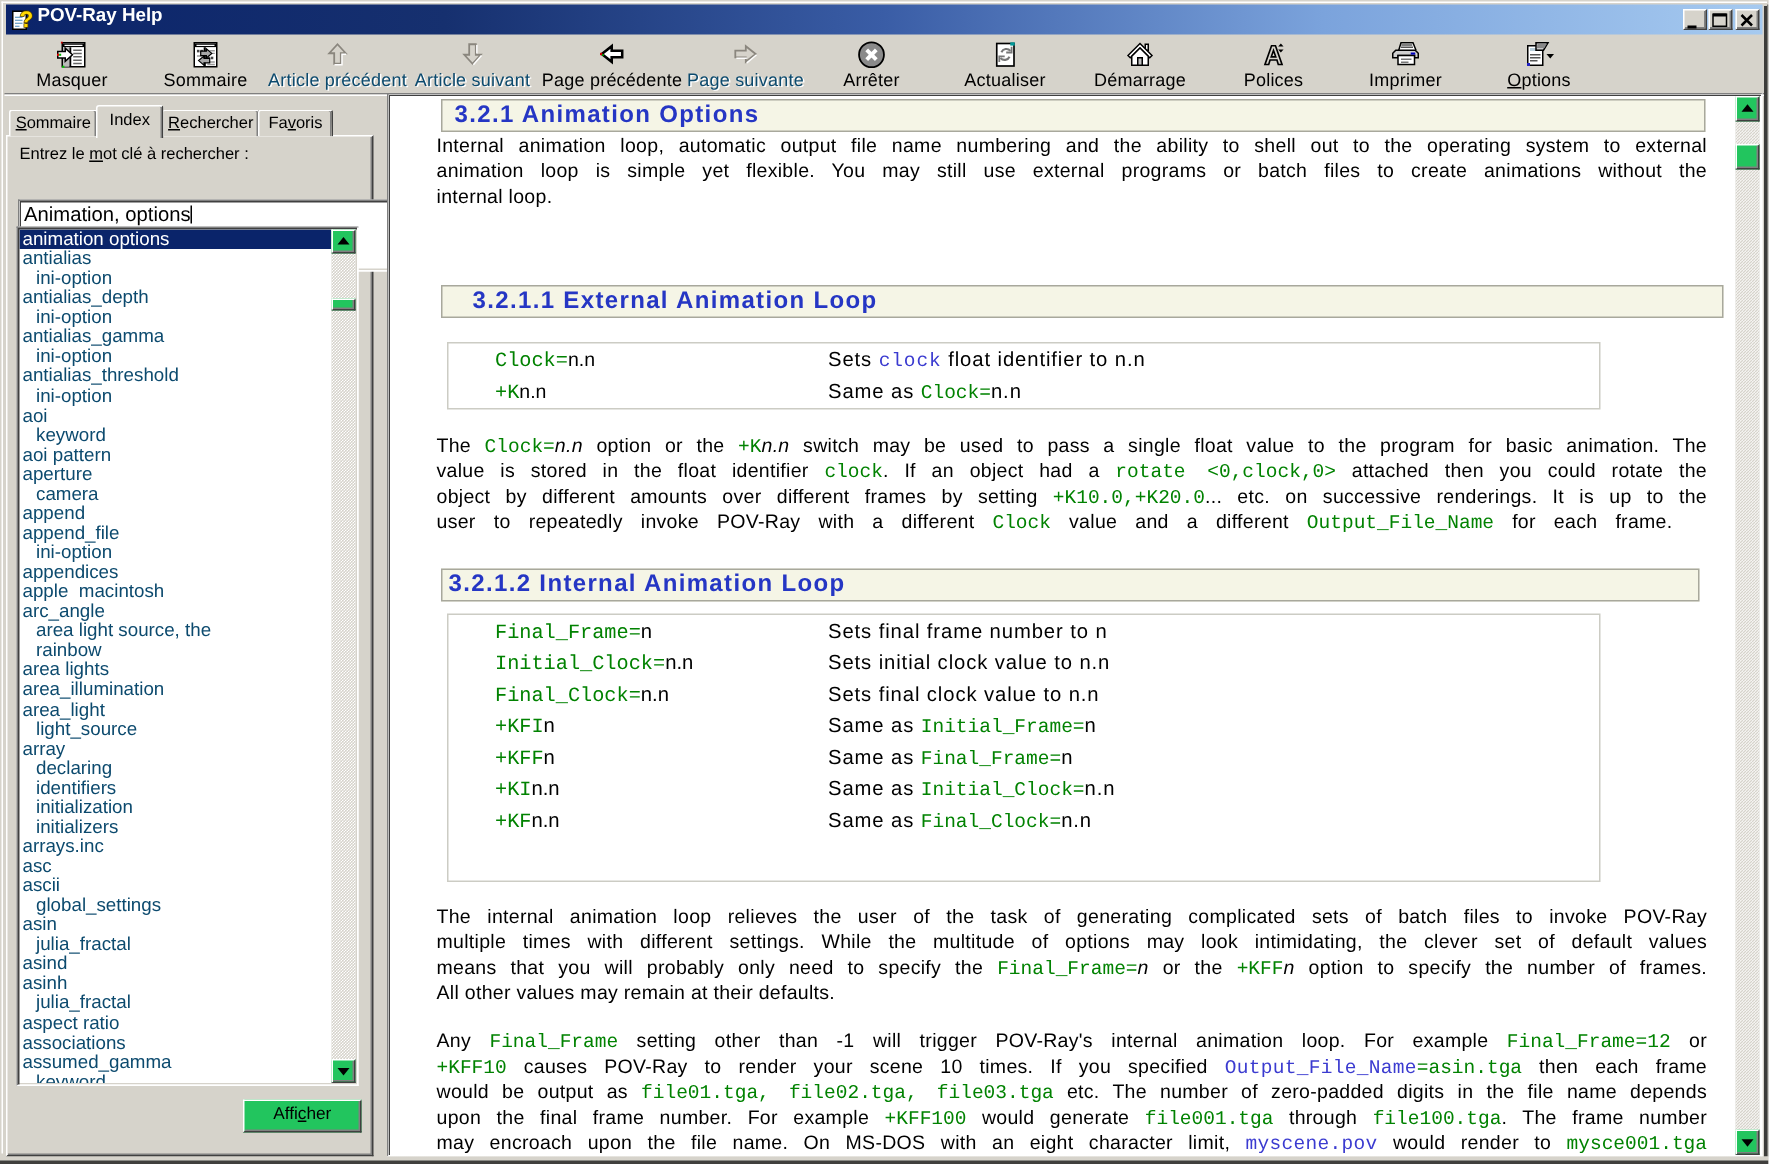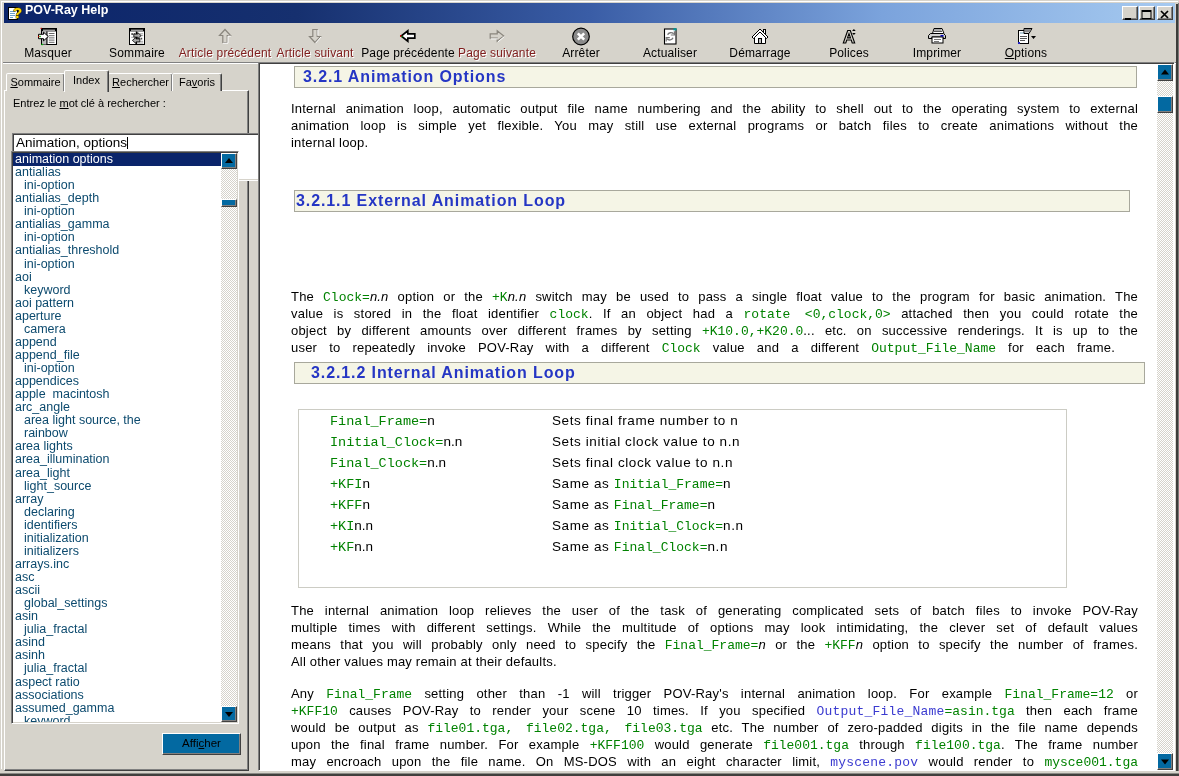--- a/index.html
+++ b/index.html
@@ -1,21 +1,21 @@
 <!DOCTYPE html>
 <html><head><meta charset="utf-8">
 <style>
 html,body{margin:0;padding:0}
 body{width:1179px;height:776px;position:relative;background:#d6d3cb;font-family:"Liberation Sans",sans-serif;overflow:hidden}
 .abs{position:absolute}
-.raised{border:1px solid;border-color:#fff #404040 #404040 #fff;box-shadow:inset -1px -1px 0 #808080;background:#0369a1}
+.raised{border:1px solid;border-color:#fff #404040 #404040 #fff;box-shadow:inset -1px -1px 0 #808080;background:#22c55e}
 .sunken{border:1px solid;border-color:#808080 #fff #fff #808080;box-shadow:inset 1px 1px 0 #404040, inset -1px -1px 0 #d6d3cb;background:#fff}
 .sbtrack{background-color:#d6d3cb;background-image:linear-gradient(45deg,#fff 25%,transparent 25%,transparent 75%,#fff 75%),linear-gradient(45deg,#fff 25%,transparent 25%,transparent 75%,#fff 75%);background-size:2px 2px;background-position:0 0,1px 1px}
 .tb{font-size:12px;letter-spacing:0.15px;color:#000;text-align:center}
-.tb.dis{color:#7f1d1d;text-shadow:1px 1px 0 #fff}
+.tb.dis{color:#0c4a6e;text-shadow:1px 1px 0 #fff}
 .tbi{display:block;margin:0 auto}
 u{text-decoration:underline}
 
 #tbar{left:4px;top:3px;width:1171px;height:20px;background:linear-gradient(90deg,#0b246a 0%,#16306f 25%,#3a5da6 50%,#7ba3dc 75%,#a6caf0 100%)}
 #ttxt{position:absolute;left:25px;top:3px;color:#fff;font-weight:bold;font-size:12.5px}
 .wbtn{position:absolute;top:3px;width:14px;height:12px;border:1px solid;border-color:#fff #404040 #404040 #fff;box-shadow:inset -1px -1px 0 #808080;background:#d6d3cb}
 
 .tab{position:absolute;background:#d6d3cb;border:1px solid;border-bottom:none;border-color:#fff #404040 transparent #fff;box-shadow:inset -1px 0 0 #808080;border-top-left-radius:2px;border-top-right-radius:2px;font-size:11px;text-align:center;color:#000}
 
 .r{height:13.07px;line-height:13.4px;font-size:12.5px;padding-left:2px;white-space:nowrap;overflow:hidden;color:#0c4a6e}
@@ -262,33 +262,43 @@
   <div class="raised" style="position:absolute;left:0;bottom:0;width:14px;height:14px"><svg width="14" height="14" viewBox="0 0 14 14">
           <path d="M7 10 L11 5 L3 5 Z" fill="#000"></path>
         </svg></div>
  </div>
 </div>
 <div class="raised abs" style="left:162px;top:733px;width:77px;height:20px;text-align:center;font-size:11.5px;line-height:18px">Affi<u>c</u>her</div>
 
 <div class="abs" style="left:258px;top:62px;width:915px;height:707px;border:1px solid;border-color:#808080 #fff #fff #808080;box-shadow:inset 1px 1px 0 #404040;background:#fff"></div>
 <div class="abs" style="left:260px;top:64px;width:897px;height:706px;background:#fff;overflow:hidden" id="doc">
   <div class="hbox" style="top:2px;height:20px;line-height:20px;padding-left:8px">3.2.1 Animation Options</div>
-  <div class="para" style="top:36px">
+  <div class="para" style="top:24px">
     <div class="jl">Internal animation loop, automatic output file name numbering and the ability to shell out to the operating system to external</div>
     <div class="jl">animation loop is simple yet flexible. You may still use external programs or batch files to create animations without the</div>
     <div class="ll">internal loop.</div>
   </div>
-  <div class="hbox" style="top:126px;height:20px;line-height:20px;padding-left:1px">3.2.1.1 External Animation Loop</div>
+  <div class="hbox" style="top:126px;height:20px;line-height:20px;padding-left:20px">3.2.1.1 External Animation Loop</div>
+  <div class="tbox" style="top:164px;height:43px">
+    <div class="trow" style="margin-top:0px">
+        <span class="tc1"><span class="c">Clock=</span><span style="font-size:13px;font-family:'Liberation Sans'">n.n</span></span>
+        <span class="tc2">Sets <span class="lk">clock</span> float identifier to n.n</span>
+      </div>
+    <div class="trow">
+        <span class="tc1"><span class="c">+K</span><span style="font-size:13px;font-family:'Liberation Sans'">n.n</span></span>
+        <span class="tc2">Same as <span class="c">Clock=</span>n.n</span>
+      </div>
+  </div>
   <div class="para" style="top:224px">
     <div class="jl">The <span class="c">Clock=</span><em>n.n</em> option or the <span class="c">+K</span><em>n.n</em> switch may be used to pass a single float value to the program for basic animation. The</div>
     <div class="jl">value is stored in the float identifier <span class="c">clock</span>. If an object had a <span class="c">rotate &lt;0,clock,0&gt;</span> attached then you could rotate the</div>
     <div class="jl">object by different amounts over different frames by setting <span class="c">+K10.0,+K20.0</span>... etc. on successive renderings. It is up to the</div>
     <div class="ll" style="width:824px;text-align:justify;text-align-last:justify">user to repeatedly invoke POV-Ray with a different <span class="c">Clock</span> value and a different <span class="c">Output_File_Name</span> for each frame.</div>
   </div>
-  <div class="hbox" style="top:298px;height:20px;line-height:20px;padding-left:16px">3.2.1.2 Internal Animation Loop</div>
+  <div class="hbox" style="top:315px;height:20px;line-height:20px;padding-left:4px">3.2.1.2 Internal Animation Loop</div>
   <div class="tbox" style="top:345px;height:177px">
     <div class="trow">
         <span class="tc1"><span class="c">Final_Frame=</span>n</span>
         <span class="tc2">Sets final frame number to n</span>
       </div>
     <div class="trow">
         <span class="tc1"><span class="c">Initial_Clock=</span>n.n</span>
         <span class="tc2">Sets initial clock value to n.n</span>
       </div>
     <div class="trow">

